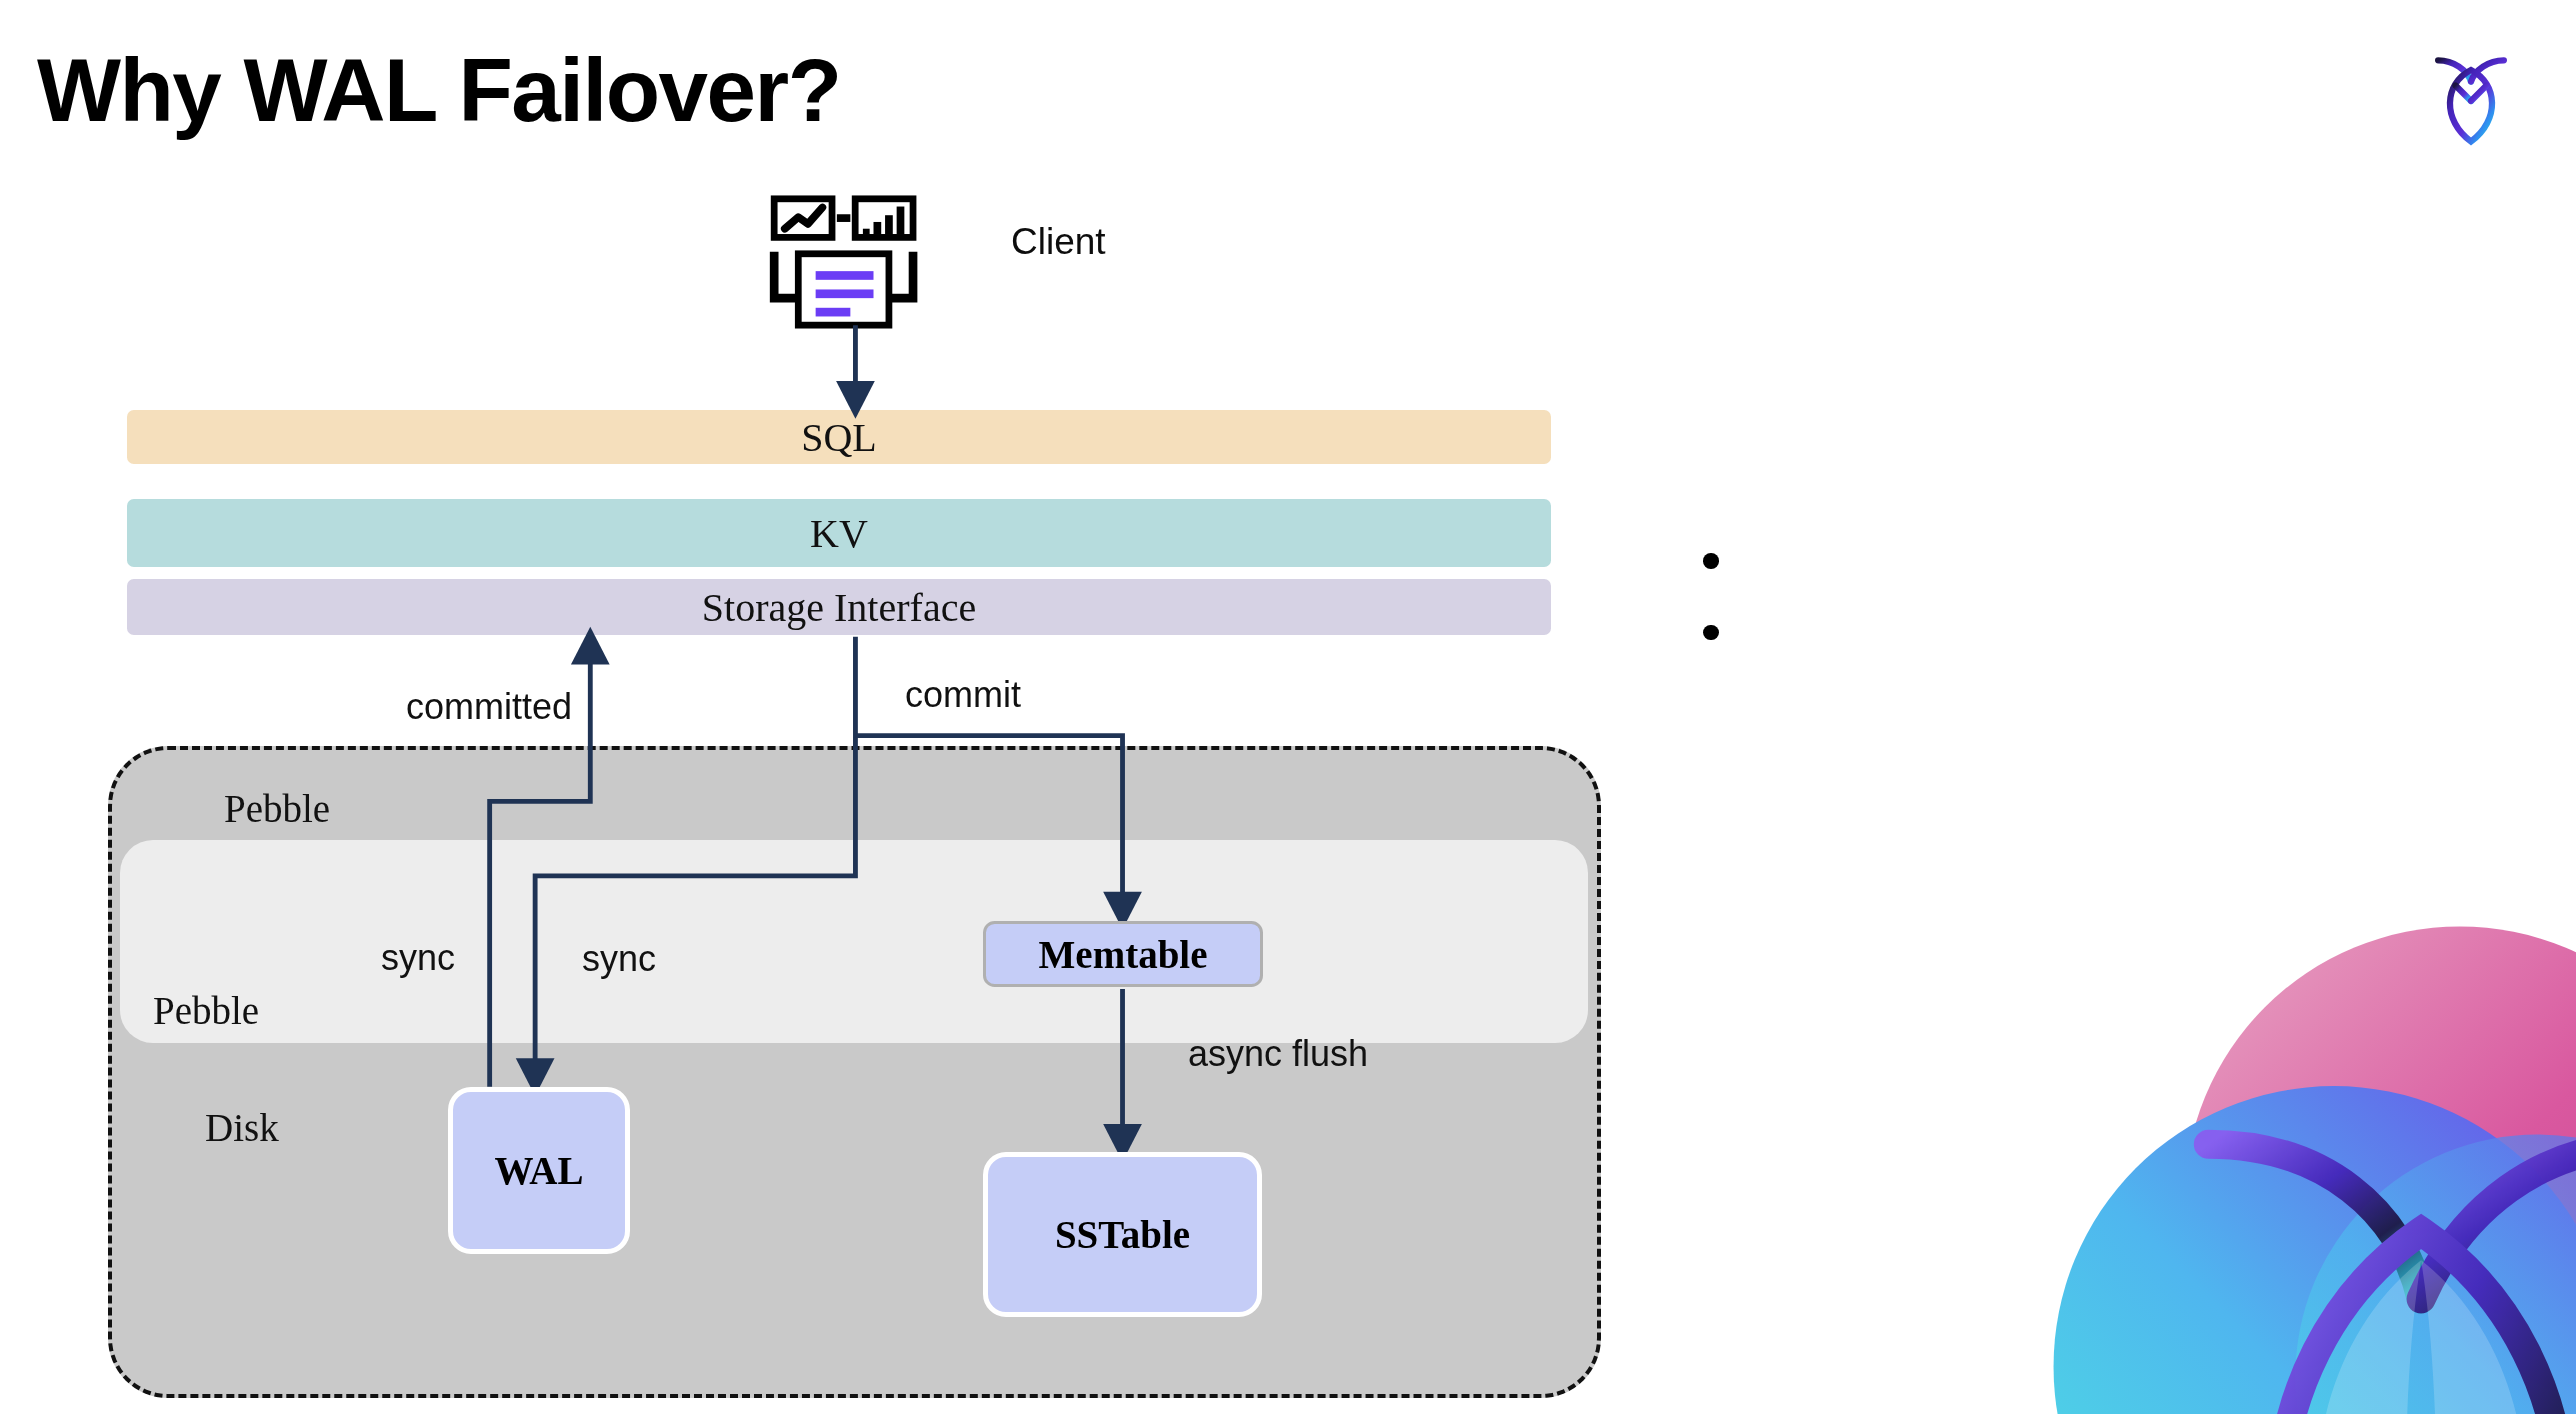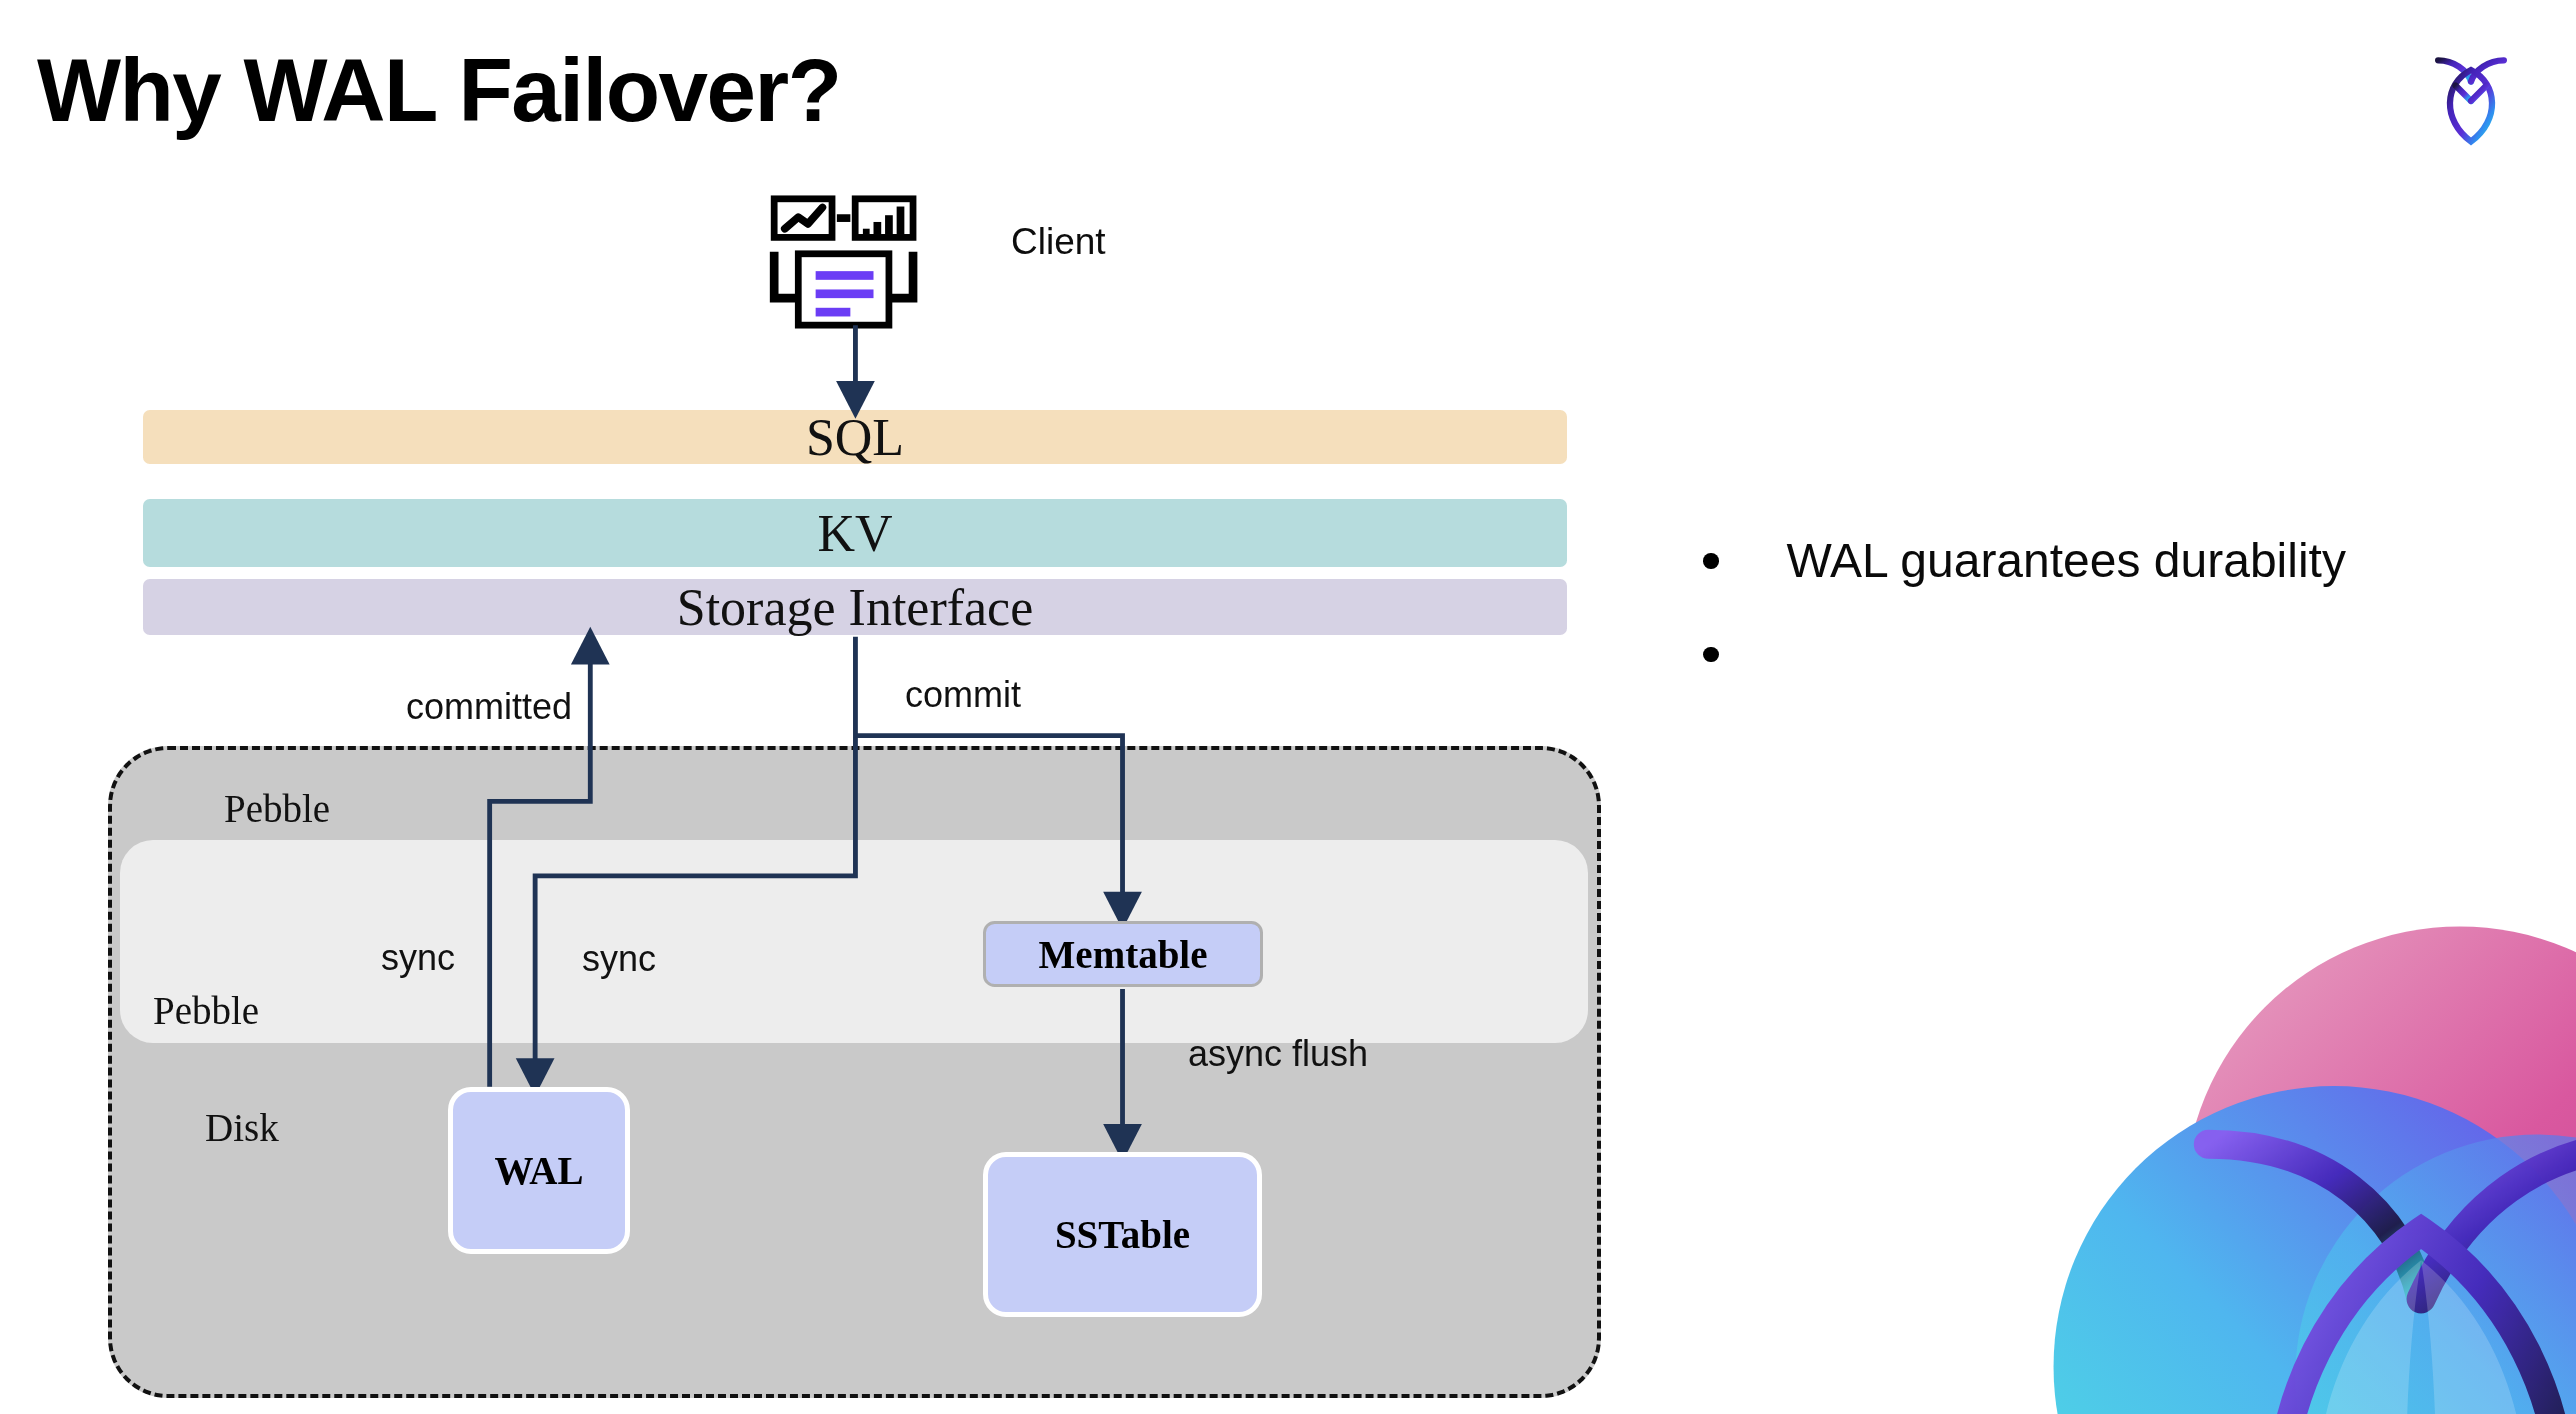--- a/index.html
+++ b/index.html
@@ -62,28 +62,28 @@
     left: 1011px;
     top: 221px;
     font-size: 37px;
     color: #0d0d0d;
     font-family: "Liberation Sans", sans-serif;
   }
 
   
   .layer-bar {
     position: absolute;
-    left: 143px;
+    left: 127px;
     width: 1424px;
     border-radius: 6.8px;
     display: flex;
     align-items: center;
     justify-content: center;
     font-family: "Liberation Serif", serif;
-    font-size: 52px;
+    font-size: 40px;
     color: #111111;
   }
   #bar-sql  { top: 410px; height: 54px; background: #f5dfbc; }
   #bar-kv   { top: 499px; height: 68px; background: #b6dcdd; }
   #bar-storage { top: 579px; height: 56px; background: #d6d2e4; }
 
   
   #pebble-container {
     position: absolute;
     left: 108px;
@@ -336,19 +336,18 @@
 
 <div class="edge-label" id="label-committed">committed</div>
 <div class="edge-label" id="label-commit">commit</div>
 <div class="edge-label" id="label-sync-left">sync</div>
 <div class="edge-label" id="label-sync-right">sync</div>
 <div class="edge-label" id="label-async-flush">async flush</div>
 
 <div id="bullet-list">
   <div class="bullet-row">
     <span class="bullet-dot"></span>
-    <span class="bullet-text">WAL guarantees durability</span>
   </div>
   <div class="bullet-row">
     <span class="bullet-dot"></span>
   </div>
 </div>
 
 
 </body></html>

